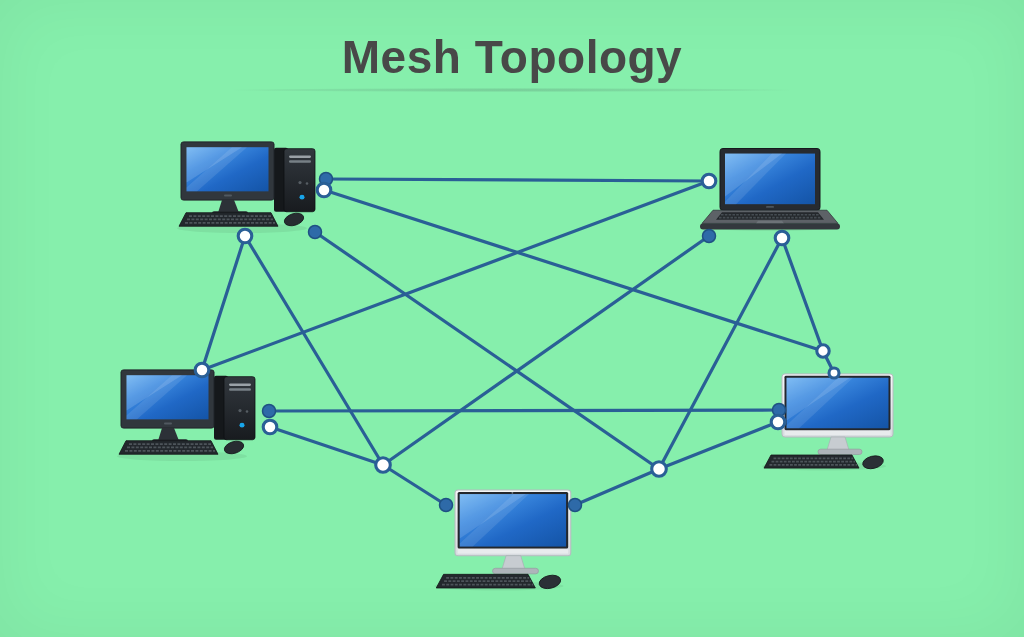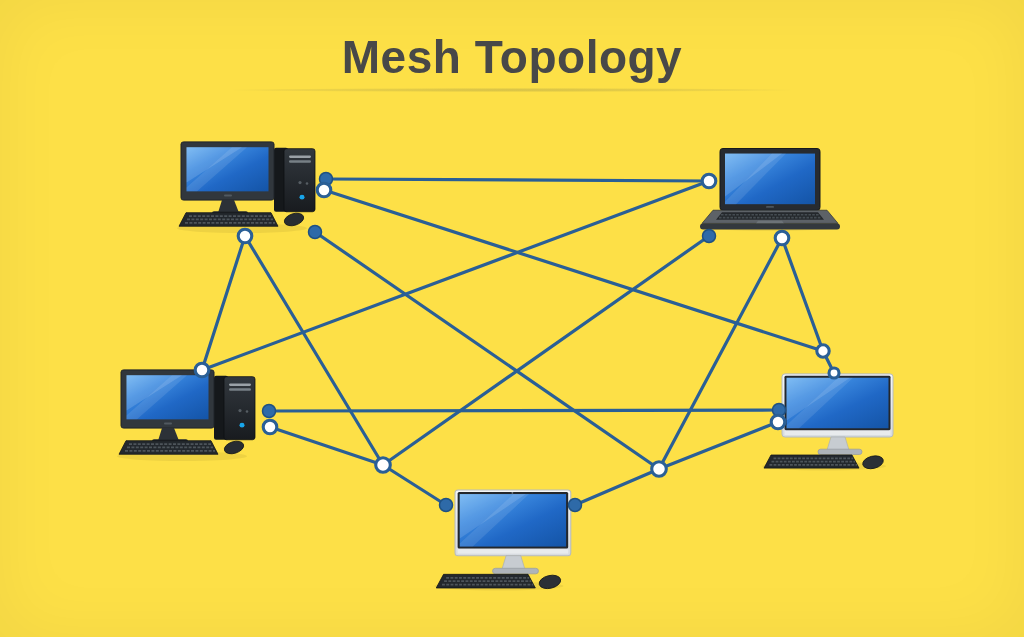--- a/index.html
+++ b/index.html
@@ -1,17 +1,17 @@
 <!DOCTYPE html>
 <html><head>
 <meta charset="utf-8">
 <style>
   html,body{margin:0;padding:0;background:#e9e9e9;}
   #stage{
-    position:relative;width:1024px;height:637px;background:#fde047;
+    position:relative;width:1024px;height:637px;background:#86efac;
     overflow:hidden;font-family:"Liberation Sans", sans-serif;
     box-shadow:inset 0 0 70px rgba(0,0,0,0.05);
   }
   #diagram-title{
     position:absolute;top:30px;left:0;width:100%;margin:0;
     text-align:center;font-size:46px;font-weight:600;letter-spacing:0.5px;
     color:#484848;
   }
   #title-shadow{
     position:absolute;top:88px;left:232px;width:560px;height:4px;

